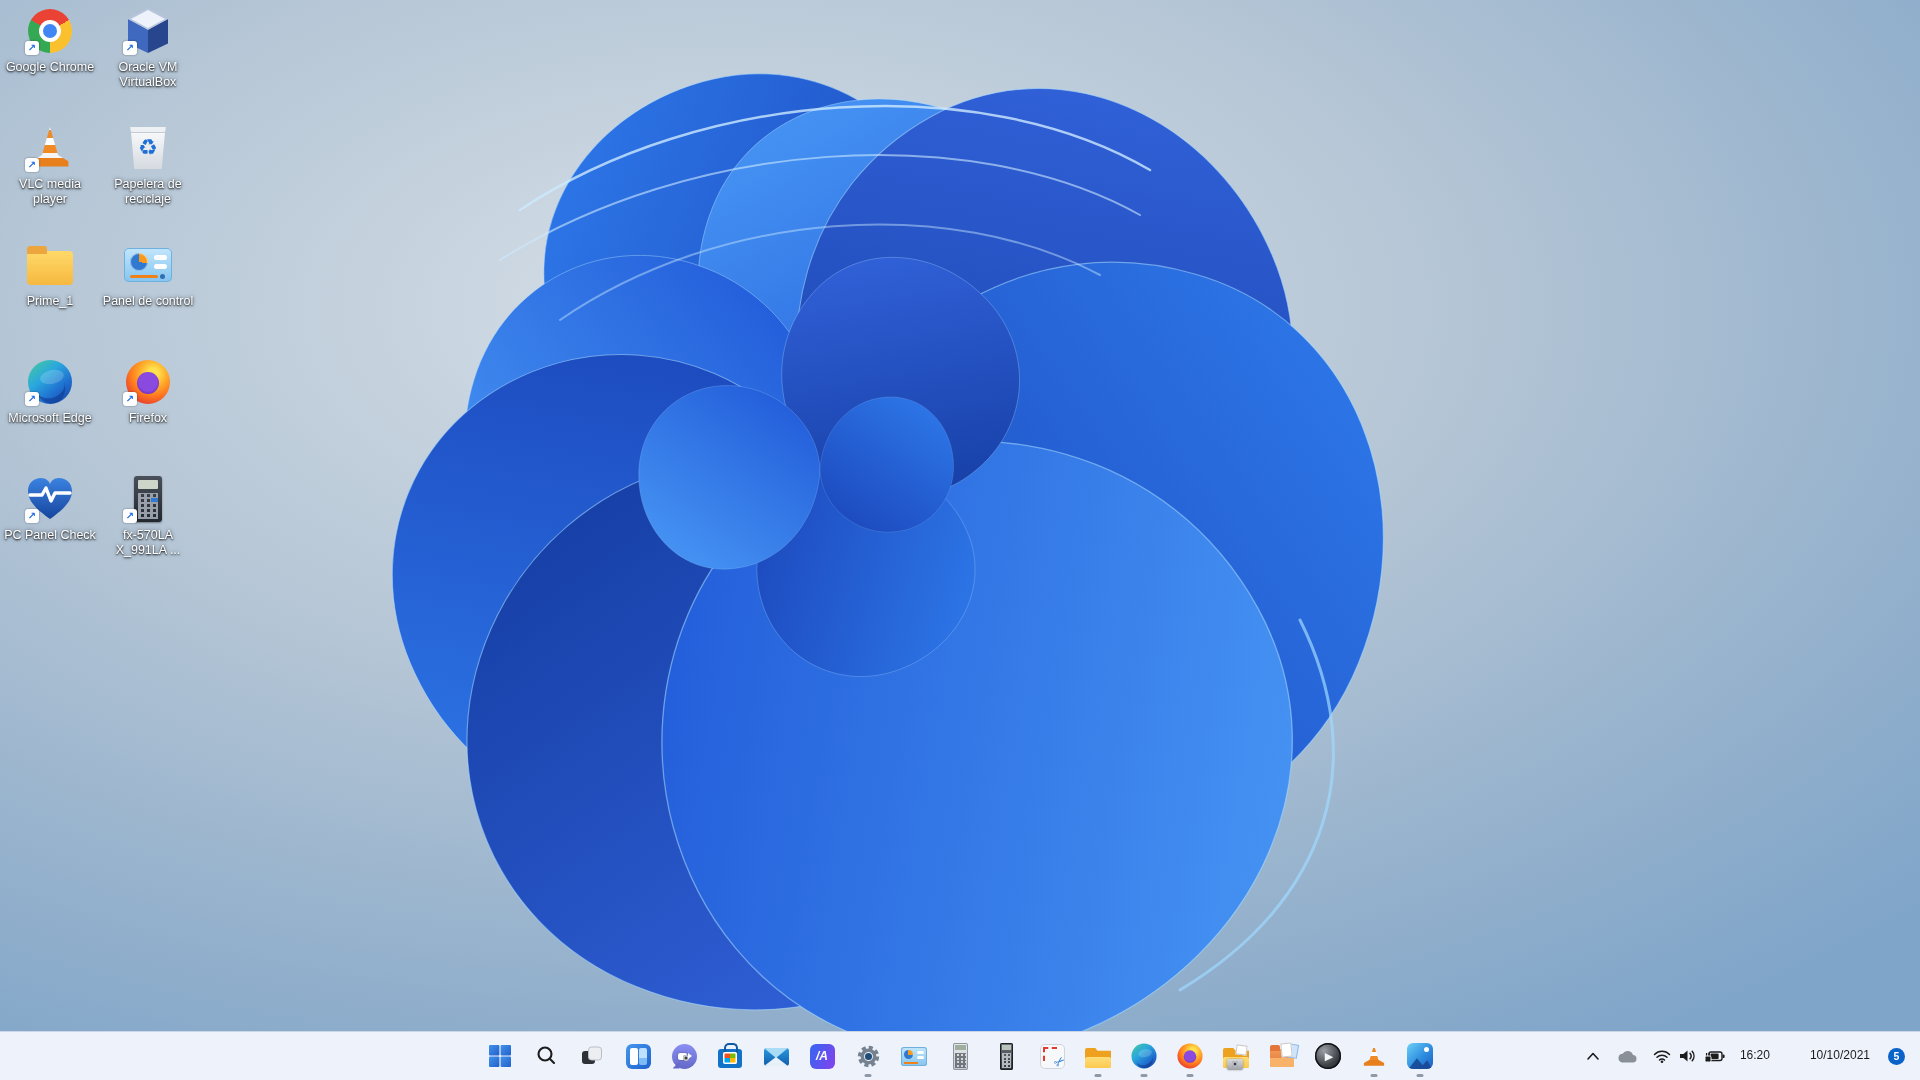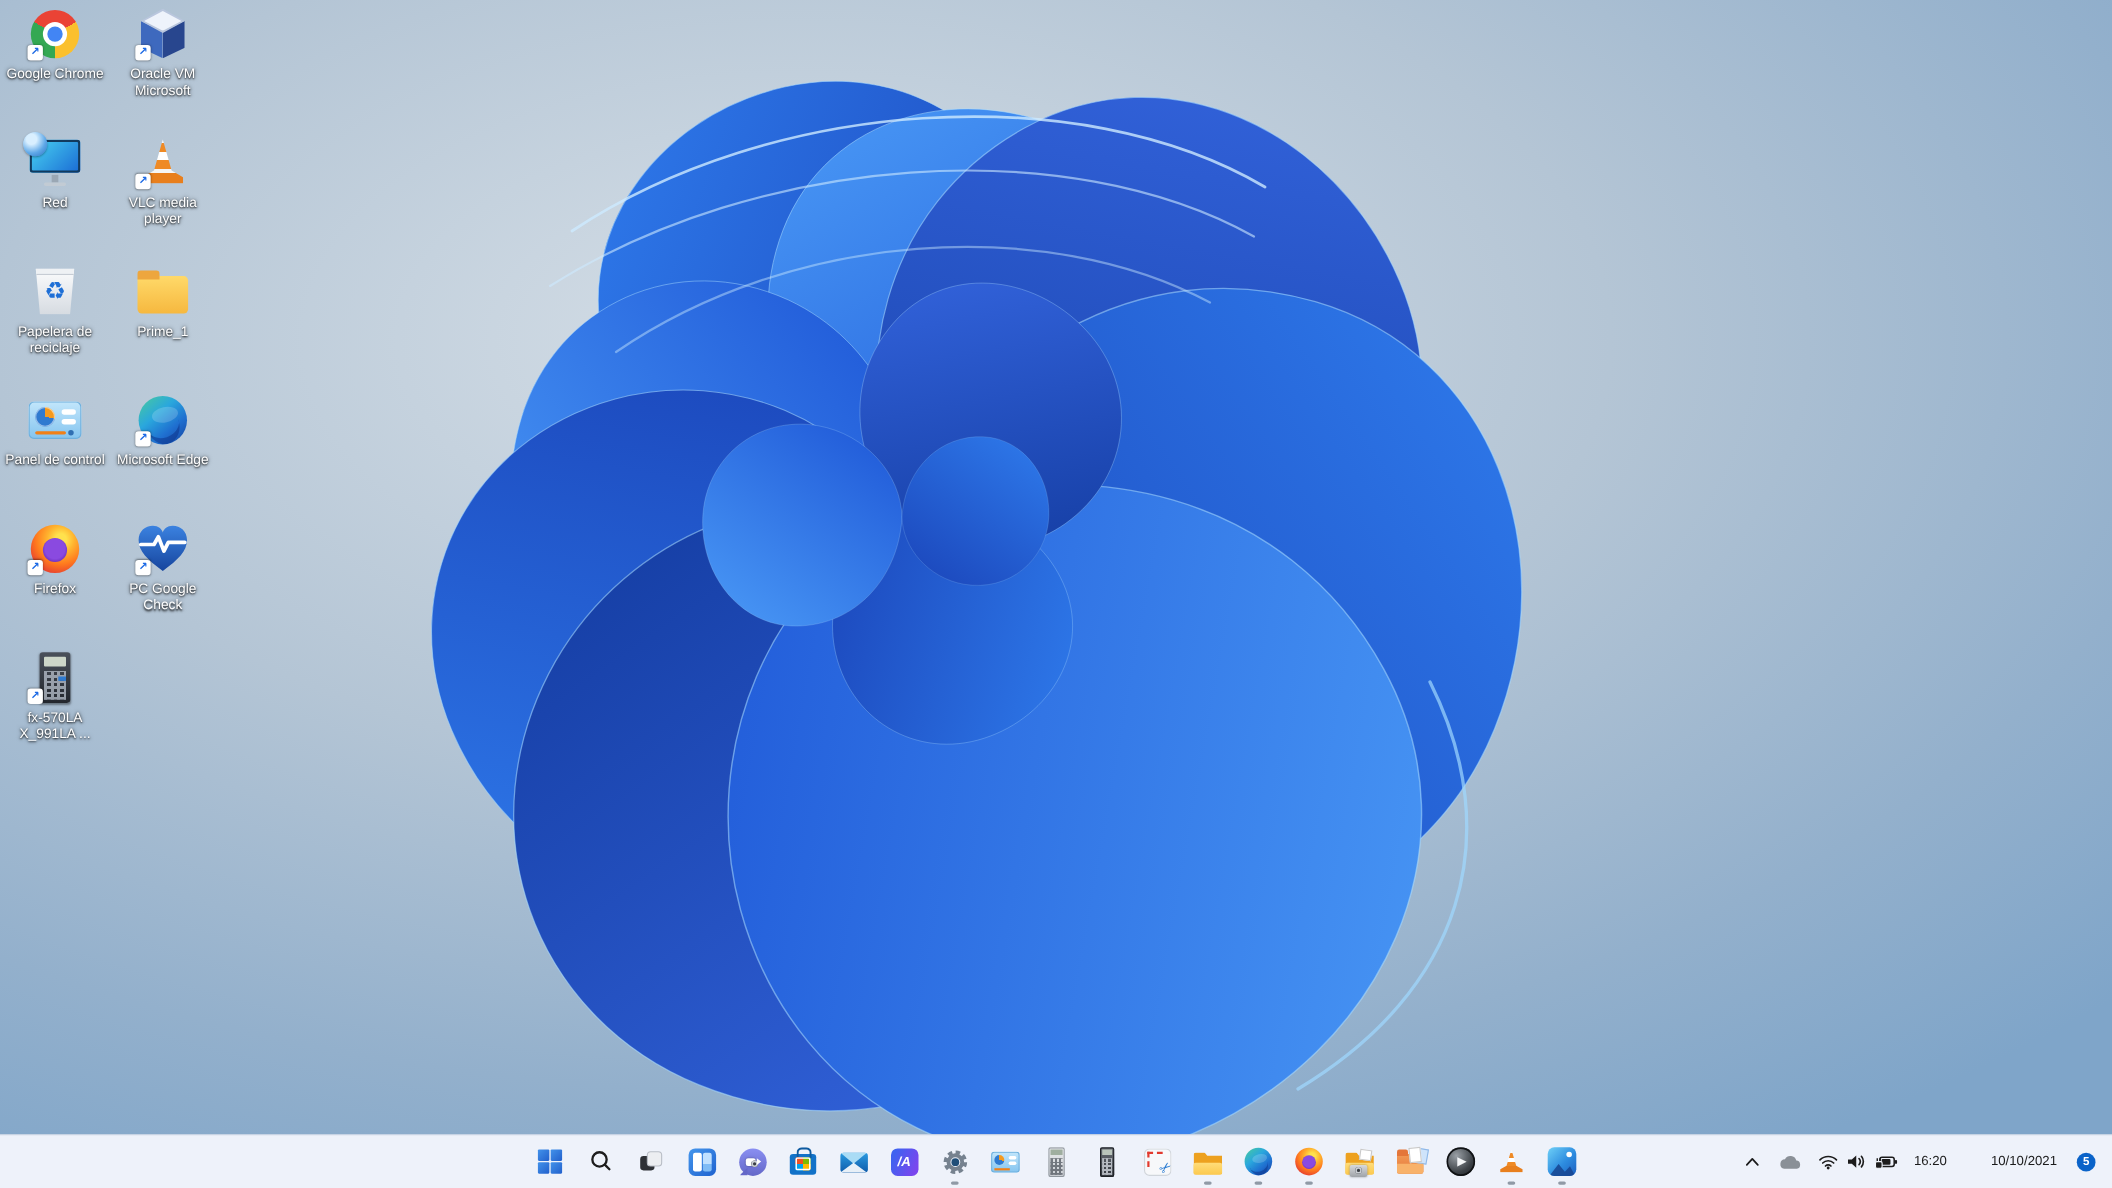--- a/index.html
+++ b/index.html
@@ -241,37 +241,24 @@
       <div class="art">
         <div class="vbox">
             <div class="v-left"></div>
             <div class="v-right"></div>
             <div class="v-top"></div>
           </div>
         <span class="sc">↗</span>
       </div>
       <div class="lbl">
         <span>Oracle VM</span>
-        <span>Microsoft</span>
-      </div>
-    </div>
-
-    <div class="dicon">
-      <div class="art">
-        <div class="pc">
-            <div class="scr"></div>
-            <div class="stand"></div>
-            <div class="base"></div>
-          <div class="globe"></div>
-          </div>
-      </div>
-      <div class="lbl">
-          <span>Red</span>
-        </div>
-    </div>
+        <span>VirtualBox</span>
+      </div>
+    </div>
+
 
     <div class="dicon">
       <div class="art">
         <div class="cone"></div>
         <span class="sc">↗</span>
       </div>
       <div class="lbl">
           <span>VLC media player</span>
         </div>
     </div>
@@ -340,21 +327,21 @@
             <stop offset="0" stop-color="#3b82e0"></stop>
                 <stop offset="1" stop-color="#16459e"></stop>
           </linearGradient>
             </defs>
           <path d="M24 42 C10 32 2 24 2 14 C2 6 8 1 15 1 C20 1 23 4 24 7 C25 4 28 1 33 1 C40 1 46 6 46 14 C46 24 38 32 24 42 Z" fill="url(#hg)"></path>
           <polyline points="4,18 16,18 20,11 25,24 29,16 44,16" fill="none" stroke="#fff" stroke-width="3.4" stroke-linecap="round" stroke-linejoin="round"></polyline>
         </svg>
         <span class="sc">↗</span>
       </div>
       <div class="lbl">
-          <span>PC Google Check</span>
+          <span>PC Panel Check</span>
         </div>
     </div>
 
     <div class="dicon">
       <div class="art">
         <div class="calcfx">
             <div class="cscr"></div>
             <div class="ckeys"></div>
             <div class="ckey-b"></div>
           </div>

